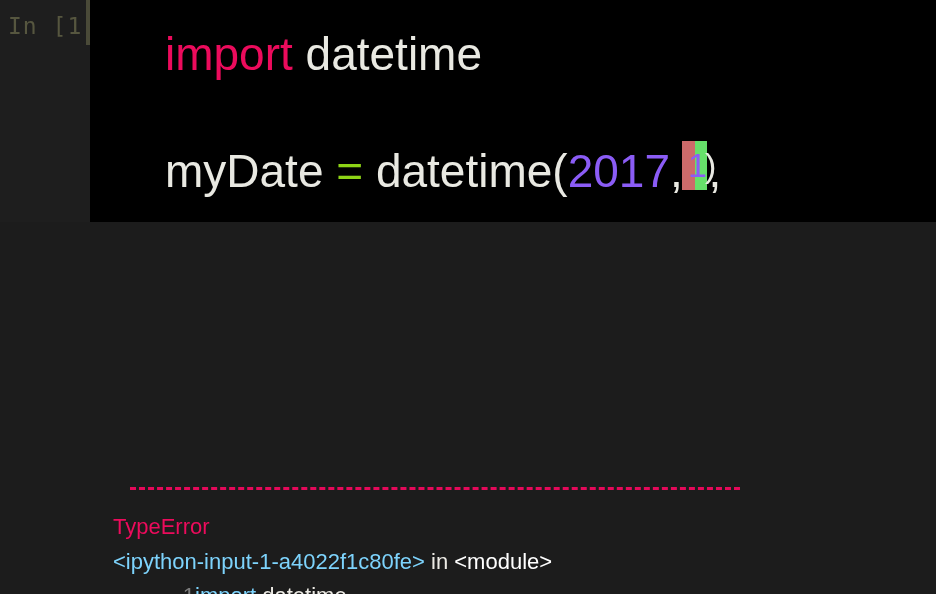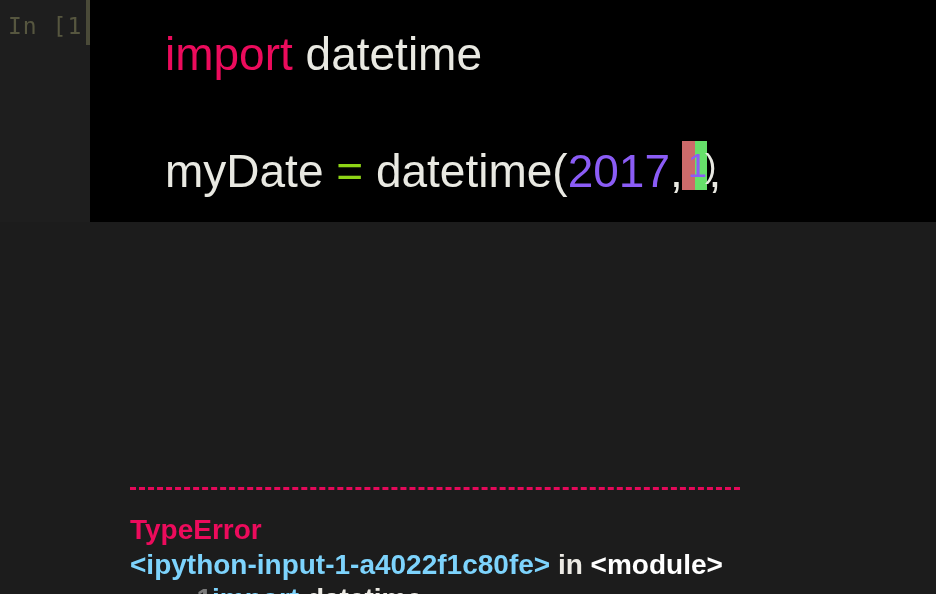--- a/index.html
+++ b/index.html
@@ -137,26 +137,25 @@
     position: absolute;
     left: 130px;
     top: 265px;
     width: 610px;
     height: 0;
     border-top: 3px dashed #e4095a;
   }
 
   .tb-line {
     position: absolute;
-    left: 130px;
-    font-size: 28px;
+    left: 113px;
+    font-size: 22px;
     line-height: 1;
     white-space: pre;
     color: #eceae4;
-    font-weight: bold;
   }
 
   #tb-head      { top: 294px; width: 728px; }
   #tb-head-right{ float: right; }
   #tb-loc       { top: 329px; }
   #tb-src-1     { top: 363px; }
 
   .err-pink   { color: #ec0b5c; }
   .tb-green   { color: #7dd3fc; }
   .tb-purple  { color: #ffffff; }

